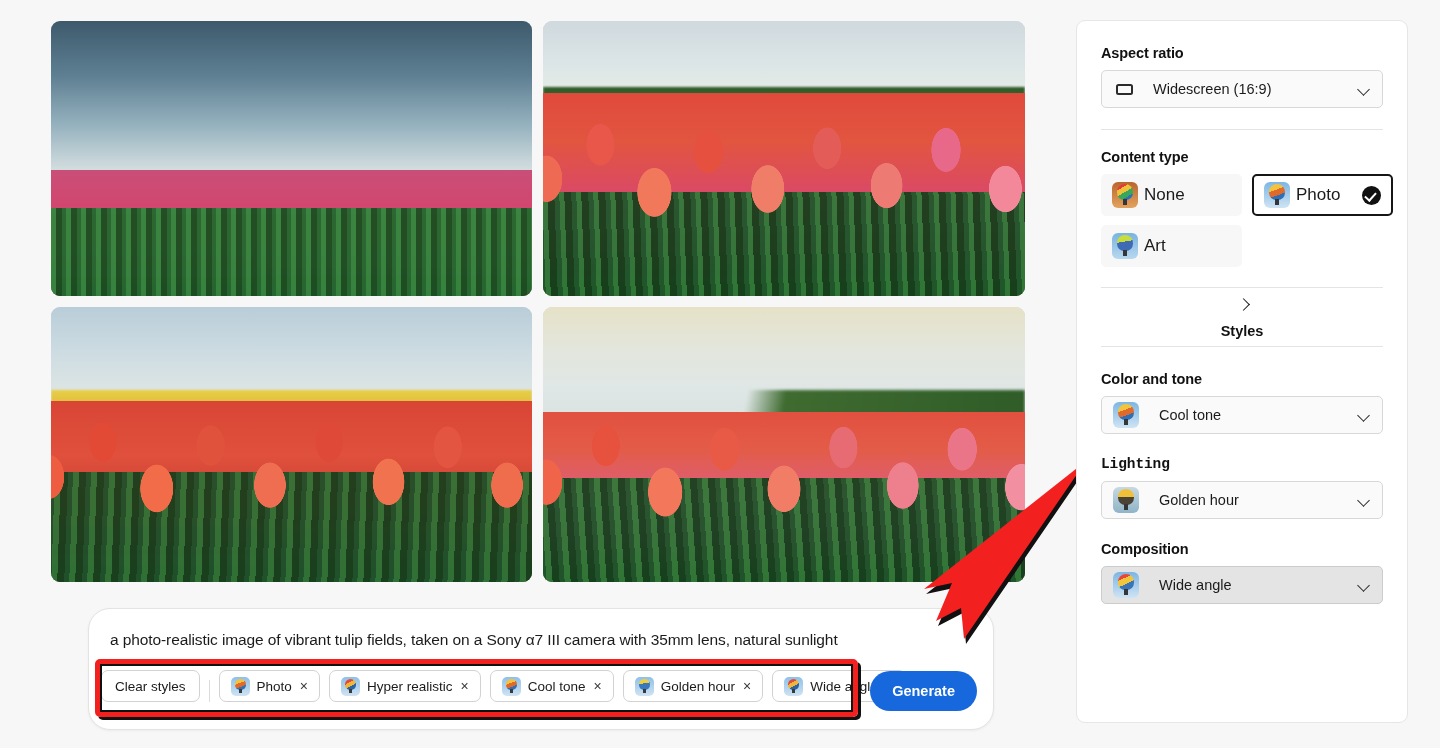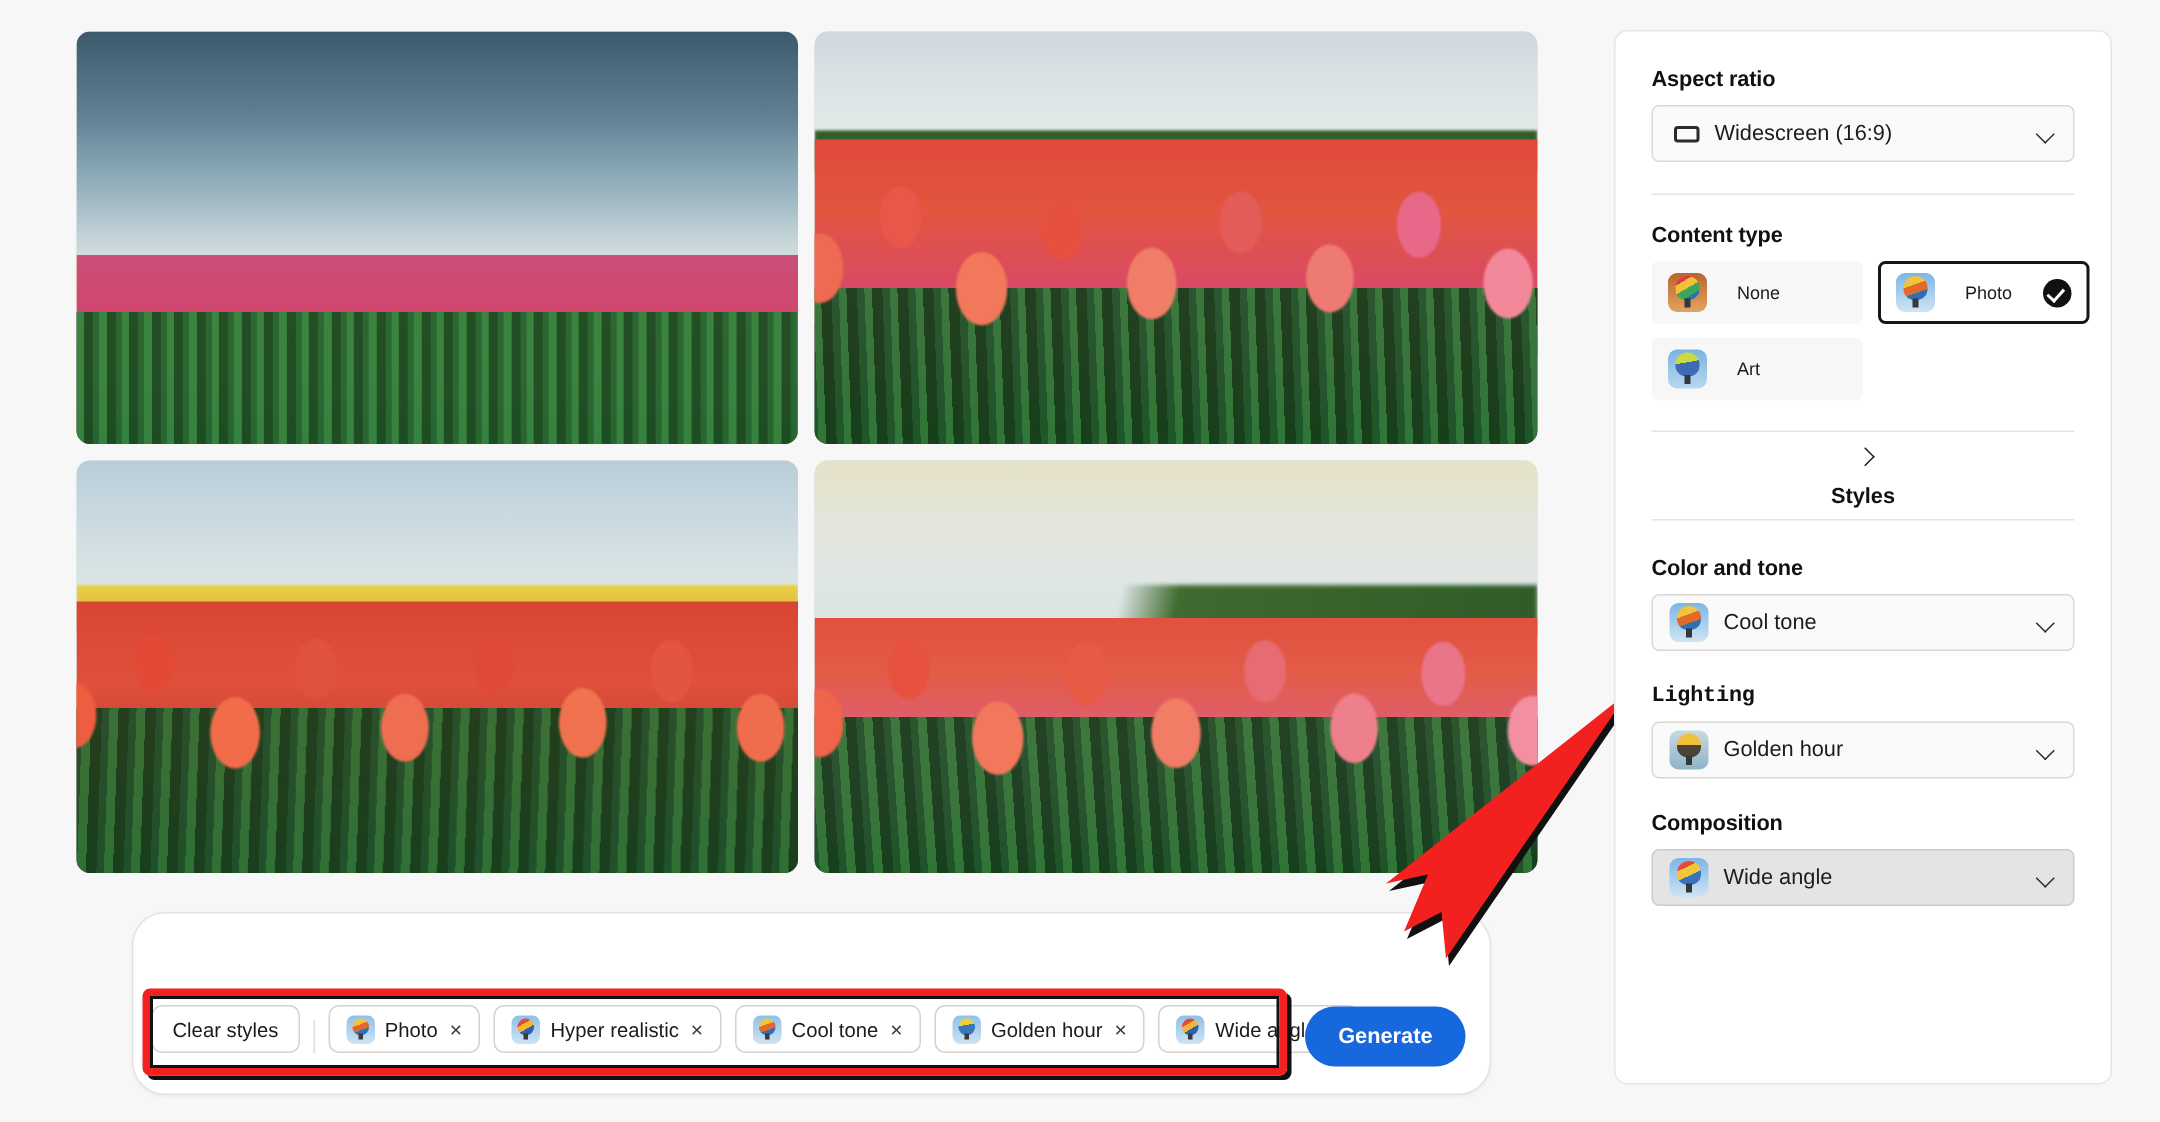--- a/index.html
+++ b/index.html
@@ -284,21 +284,21 @@
   }
   .dropdown {
     display: flex;
     align-items: center;
     height: 38px;
     padding: 0 11px;
     background: #fafafa;
     border: 1px solid #d8d8d8;
     border-radius: 5px;
     cursor: pointer;
-    gap: 10px;
+    gap: 20px;
   }
   .dropdown.active { background: #e4e4e4; border-color: #cccccc; }
   .dropdown .dd-label { font-size: 14.5px; color: #1b1b1b; flex: 1; }
   .chev {
     width: 13px; height: 8px;
     flex: none;
     position: relative;
   }
   .chev::before {
     content: "";
@@ -351,27 +351,27 @@
   .thumb.t-comp::before { background: linear-gradient(155deg, #e8473a 0 30%, #f2c63a 30% 58%, #3a74b8 58% 100%); }
 
   .ct-grid {
     display: grid;
     grid-template-columns: 141px 141px;
     gap: 9px 10px;
   }
   .ct-cell {
     display: flex;
     align-items: center;
-    gap: 20px;
+    gap: 6px;
     height: 42px;
     padding: 0 10px;
     background: #f7f7f7;
     border: 1px solid transparent;
     border-radius: 5px;
-    font-size: 12px;
+    font-size: 17px;
     color: #1b1b1b;
     cursor: pointer;
   }
   .ct-cell.selected {
     background: #ffffff;
     border: 2px solid #161616;
   }
   .check-badge {
     width: 19px; height: 19px;
     border-radius: 50%;
@@ -447,20 +447,21 @@
       <div class="sky"></div>
       <div class="bandline"></div>
       <div class="field"></div>
       <div class="tulips"></div>
       <div class="blooms"></div>
     </div>
   </div>
 
   <div class="prompt-card">
 
+    <div class="prompt-text">a photo-realistic image of vibrant tulip fields, taken on a Sony α7 III camera with 35mm lens, natural sunlight</div>
 
     <div class="chips-row">
       <div class="chip clear">
         <span>Clear styles</span>
       </div>
       <div class="chip-sep"></div>
 
       <div class="chip">
         <span class="chip-icon"></span>
         <span>Photo</span>

